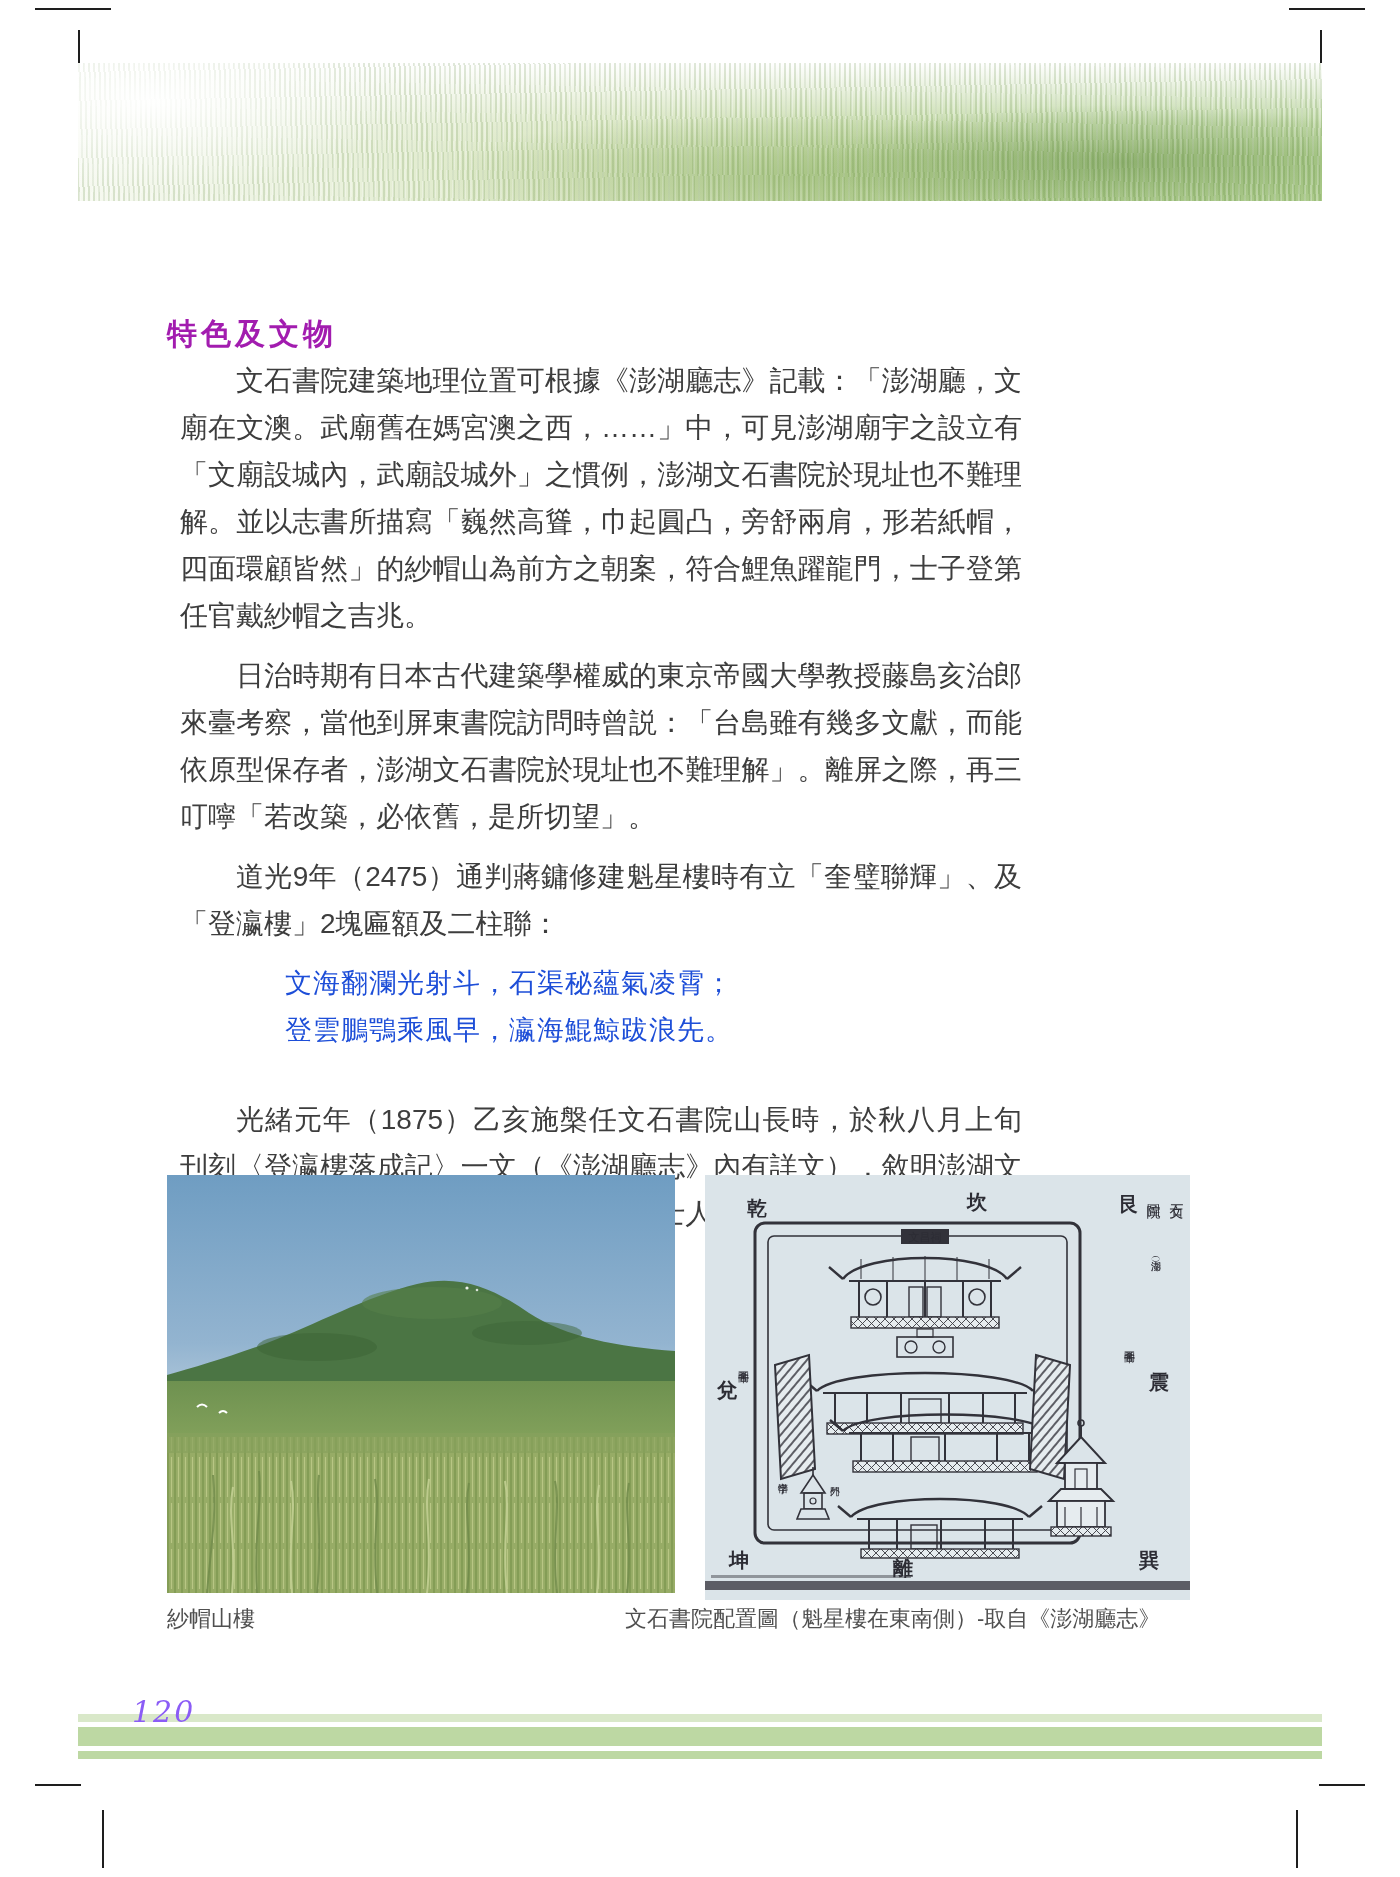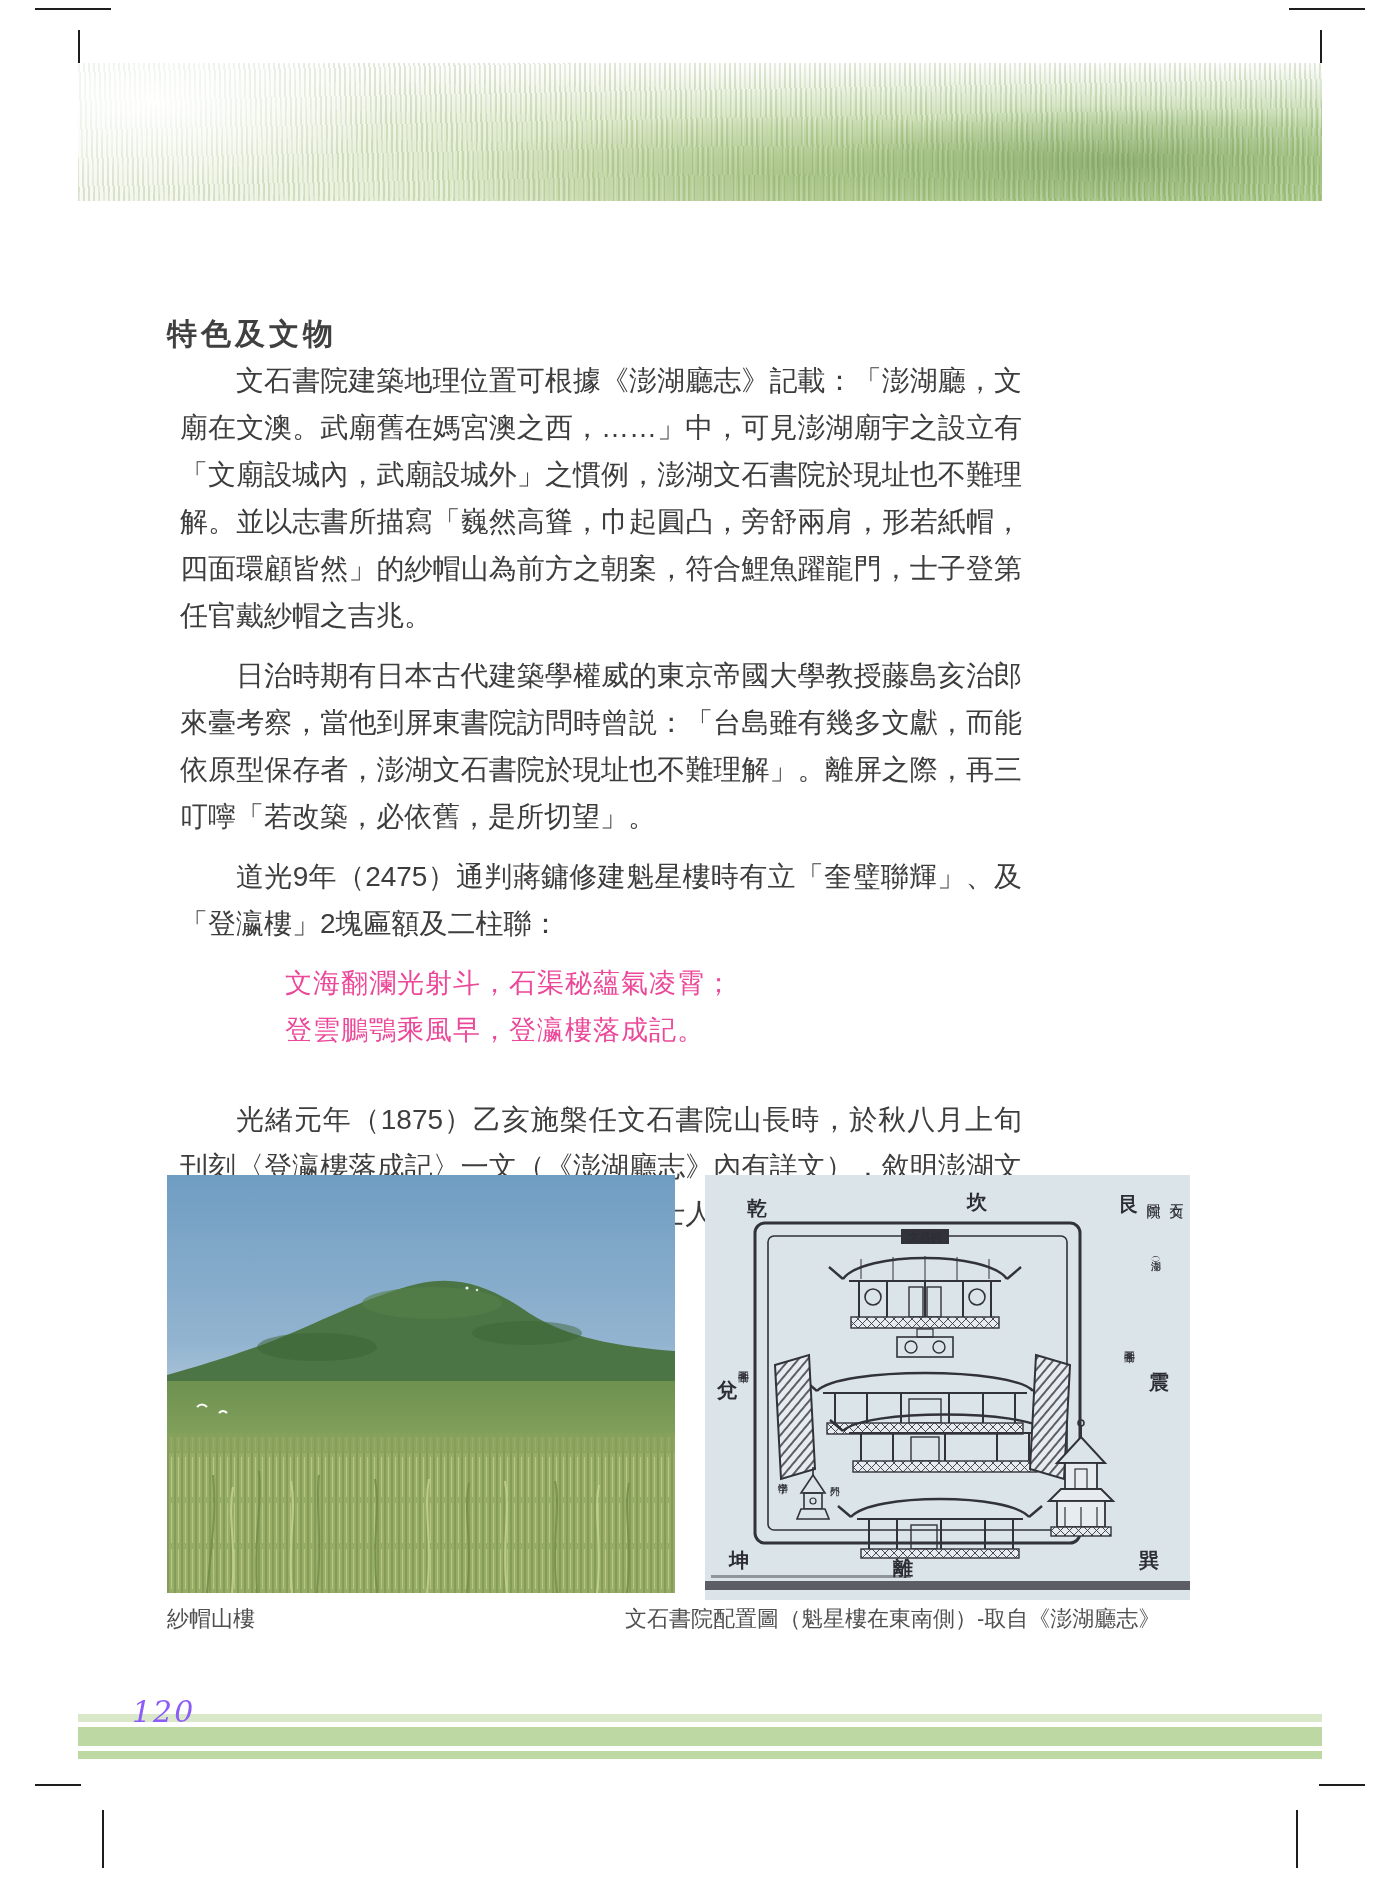--- a/index.html
+++ b/index.html
@@ -18,33 +18,33 @@
       radial-gradient(ellipse 420px 80px at 84% 72%, rgba(86,128,58,0.38), rgba(86,128,58,0) 72%),
       radial-gradient(ellipse 520px 90px at 58% 82%, rgba(116,156,76,0.32), rgba(116,156,76,0) 70%),
       repeating-linear-gradient(92deg, rgba(255,255,255,0.28) 0 2px, rgba(255,255,255,0) 2px 6px),
       repeating-linear-gradient(88deg, rgba(98,138,66,0.20) 0 2px, rgba(98,138,66,0) 2px 5px),
       linear-gradient(to bottom, #ffffff 0%, rgba(255,255,255,0.72) 16%, rgba(255,255,255,0.22) 44%, rgba(255,255,255,0) 68%),
       linear-gradient(to right, #f6f9f0 0%, #ebf2de 20%, #d6e4bc 40%, #c0d79f 60%, #b4d193 80%, #aecd8d 100%);
   }
 
   .page-title {
     position:absolute; left:167px; top:294px;
-    font-size:30px; font-weight:bold; letter-spacing:4px; color:#404040;
+    font-size:30px; font-weight:bold; letter-spacing:4px; color:#a21caf;
   }
 
   .body-text {
     position:absolute; left:167px; top:344px; width:868px;
     font-size:28px; line-height:47px; color:#3d3d3d;
     text-align:justify; text-justify:inter-ideograph;
   }
   .body-text p { margin:13px; text-indent:2em; }
   .couplet-line {
     margin:0 0 0 118px !important; text-indent:0 !important;
     font-family:Liberation Serif, serif;
-    font-size:27px; letter-spacing:1px; color:#ec4899;
+    font-size:27px; letter-spacing:1px; color:#1d4ed8;
   }
   .para-4 { margin-top:42px !important; }
 
   .figure-photo { position:absolute; left:167px; top:1175px; width:508px; height:418px; }
   .figure-diagram { position:absolute; left:705px; top:1175px; width:485px; height:425px; }
   .caption {
     position:absolute; top:1604px; font-size:22px; color:#4f4f4f; text-align:left;
   }
   .caption-photo { left:167px; width:508px; }
   .caption-diagram { left:625px; width:590px; }
@@ -81,21 +81,21 @@
 
 <div class="header-photo"></div>
 
 <h1 class="page-title">特色及文物</h1>
 
 <div class="body-text">
   <p>文石書院建築地理位置可根據《澎湖廳志》記載：「澎湖廳，文廟在文澳。武廟舊在媽宮澳之西，……」中，可見澎湖廟宇之設立有「文廟設城內，武廟設城外」之慣例，澎湖文石書院於現址也不難理解。並以志書所描寫「巍然高聳，巾起圓凸，旁舒兩肩，形若紙帽，四面環顧皆然」的紗帽山為前方之朝案，符合鯉魚躍龍門，士子登第任官戴紗帽之吉兆。</p>
   <p>日治時期有日本古代建築學權威的東京帝國大學教授藤島亥治郎來臺考察，當他到屏東書院訪問時曾説：「台島雖有幾多文獻，而能依原型保存者，澎湖文石書院於現址也不難理解」。離屏之際，再三叮嚀「若改築，必依舊，是所切望」。</p>
   <p>道光9年（2475）通判蔣鏞修建魁星樓時有立「奎璧聯輝」、及「登瀛樓」2塊匾額及二柱聯：</p>
   <p class="couplet-line">文海翻瀾光射斗，石渠秘蘊氣凌霄；</p>
-  <p class="couplet-line">登雲鵬鶚乘風早，登瀛樓落成記。</p>
+  <p class="couplet-line">登雲鵬鶚乘風早，瀛海鯤鯨跋浪先。</p>
   <p class="para-4">光緒元年（1875）乙亥施槃任文石書院山長時，於秋八月上旬刊刻〈登瀛樓落成記〉一文（《澎湖廳志》內有詳文），敘明澎湖文武各界人士對此西瀛一大壯觀，洵足為士人登瀛之象徵的登瀛樓（魁星樓）能樹先正之典型，作中六之砥柱。</p>
 </div>
 
 <div class="figure-photo">
   <svg width="508" height="418" viewBox="0 0 508 418">
     <defs>
       <linearGradient id="sky" x1="0" y1="0" x2="0" y2="1">
         <stop offset="0" stop-color="#6f9dc2"></stop>
         <stop offset="0.8" stop-color="#93b4d0"></stop>
         <stop offset="1" stop-color="#a9c3d8"></stop>

